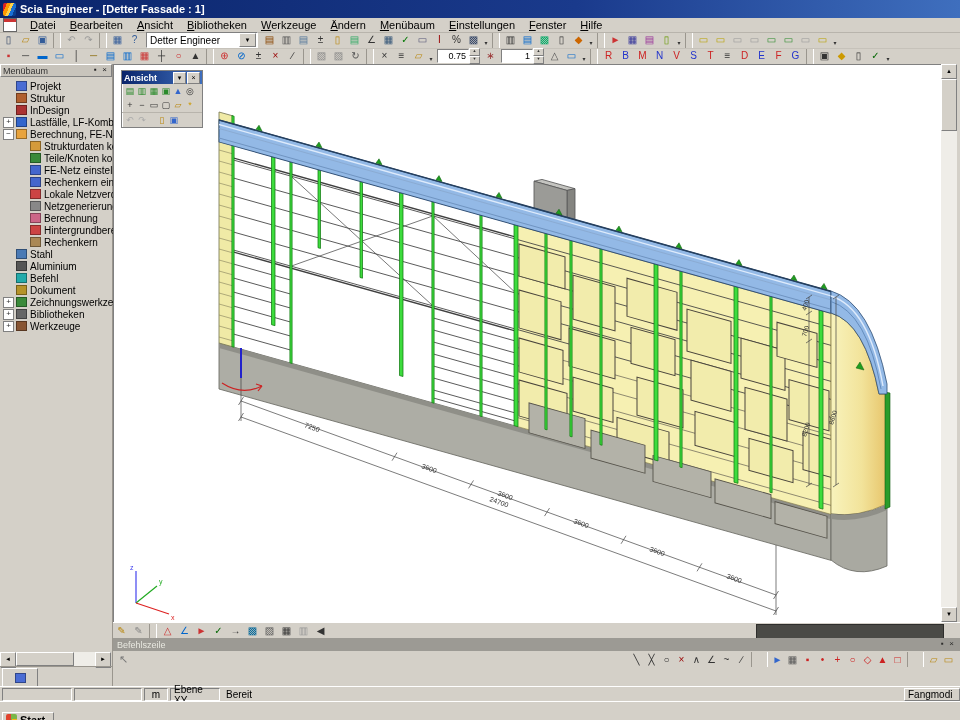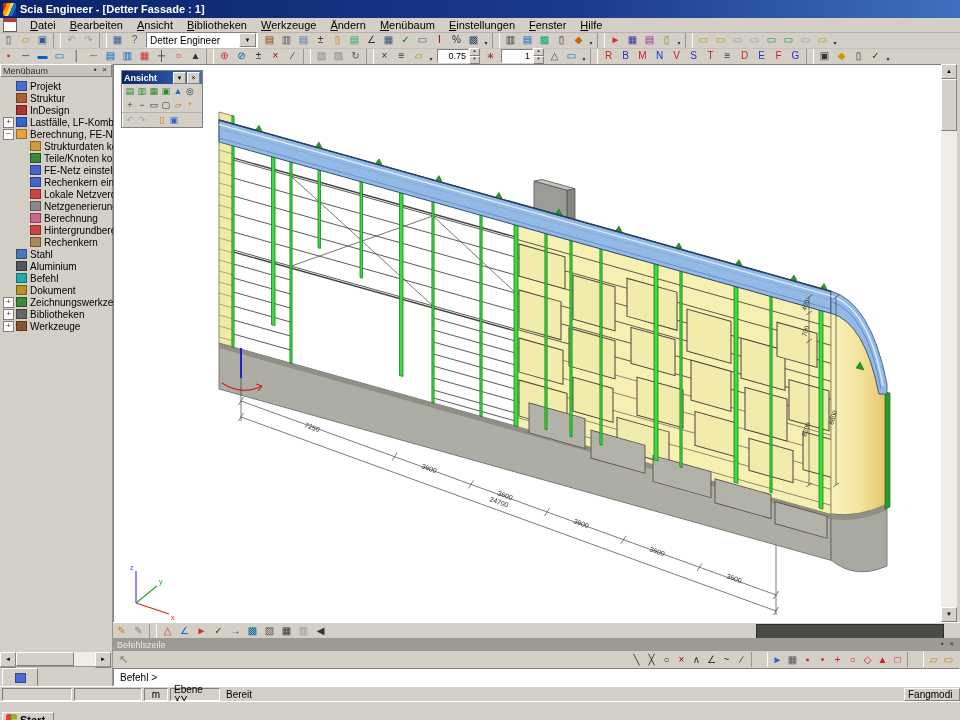--- a/index.html
+++ b/index.html
@@ -974,23 +974,20 @@
           <span class="g"></span>
         </span>
         <span class="tbtn">
           <span class="g" style="color: rgb(184, 134, 11);">▱</span>
         </span>
         <span class="tbtn">
           <span class="g" style="color: rgb(184, 134, 11);">▭</span>
         </span>
       </span>
   </div>
-  <div id="cmdinput">
-    <input value="Befehl &gt;" style="">
-  </div>
 
   <div id="statusbar">
     <span class="scell" id="sc1"></span>
     <span class="scell" id="sc2"></span>
     <span class="scell" id="sc-unit">m</span>
     <span class="scell" id="sc-plane">Ebene XY</span>
     <span id="sc-state">Bereit</span>
     <span class="scell" id="sc-snap">Fangmodi</span>
   </div>
 

